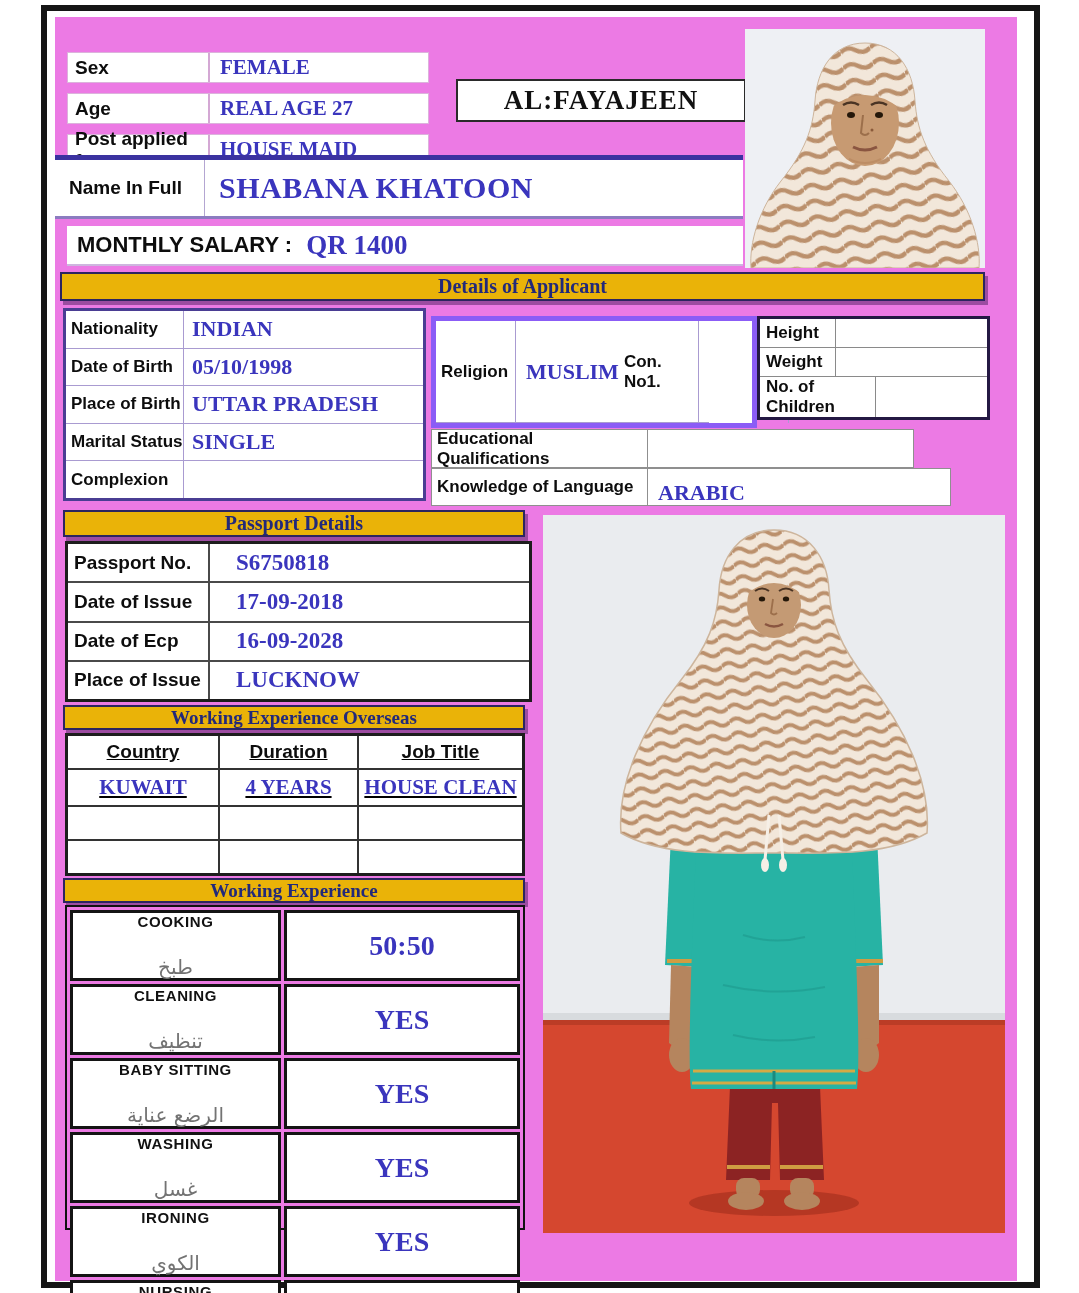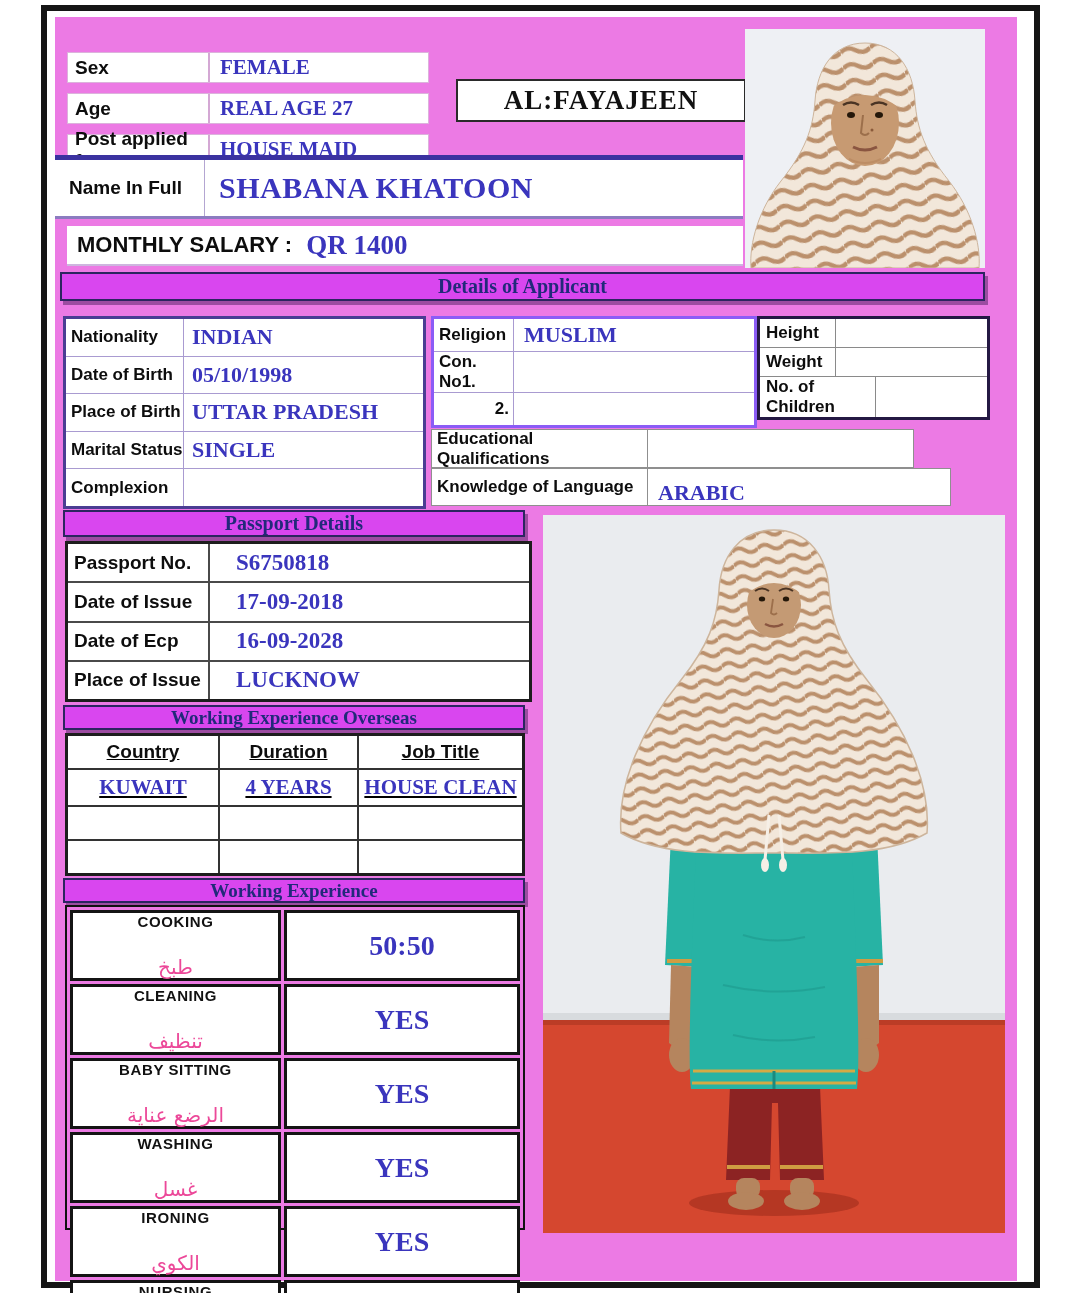--- a/index.html
+++ b/index.html
@@ -36,41 +36,41 @@
                    display:flex; align-items:center; }
   .name-row .val { flex:1; display:flex; align-items:center; padding-left:14px; font-size:30px; letter-spacing:0.5px; }
 
   
   .salary-row { left:67px; top:226px; width:676px; height:40px; background:#fff;
                 display:flex; align-items:center; border-bottom:2px solid #cdb6de; }
   .salary-row .lbl { padding-left:10px; font-size:22px; }
   .salary-row .val { padding-left:14px; font-size:27px; }
 
   
-  .banner { background:#d946ef; border:2px solid #2c2560; color:#22297a;
+  .banner { background:#eab308; border:2px solid #2c2560; color:#22297a;
             font-family:"Liberation Serif","DejaVu Serif",serif; font-weight:bold;
             display:flex; align-items:center; justify-content:center;
             box-shadow:3px 4px 0 rgba(60,20,80,0.45); }
   .b1 { left:60px; top:272px; width:925px; height:29px; font-size:20px; }
   .b2 { left:63px; top:510px; width:462px; height:27px; font-size:20px; }
   .b3 { left:63px; top:705px; width:462px; height:25px; font-size:19px; }
   .b4 { left:63px; top:878px; width:462px; height:25px; font-size:19px; }
 
   
-  .details-left { left:63px; top:316px; width:363px; height:193px; background:#fff;
+  .details-left { left:63px; top:308px; width:363px; height:193px; background:#fff;
                   border:3px solid #4a3d93; display:flex; flex-direction:column; }
   .dl-row { flex:1; display:flex; border-bottom:1px solid #a99bd1; }
   .dl-row:last-child { border-bottom:none; }
   .dl-row .lbl { width:118px; padding-left:5px; font-size:17px; border-right:1px solid #a99bd1;
                  display:flex; align-items:center; }
   .dl-row .val { flex:1; display:flex; align-items:center; padding-left:8px; font-size:22px; }
 
   
   .religion-tbl { left:431px; top:316px; width:326px; height:112px; background:#fff;
-                  border:3px solid #8b5cf6; display:flex; flex-direction:column; }
+                  border:5px solid #8b5cf6; display:flex; flex-direction:row; }
   .rg-row { flex:1; display:flex; border-bottom:1px solid #a99bd1; }
   .rg-row:last-child { border-bottom:none; }
   .rg-row .lbl { width:80px; padding-left:5px; font-size:17px; border-right:1px solid #a99bd1;
                  display:flex; align-items:center; }
   .rg-row.num .lbl { justify-content:flex-end; padding-right:4px; }
   .rg-row .val { flex:1; display:flex; align-items:center; padding-left:10px; font-size:22px; }
 
   
   .body-tbl { left:757px; top:316px; width:233px; height:104px; background:#fff;
               border:3px solid #241843; display:flex; flex-direction:column; }
@@ -112,21 +112,21 @@
   .ov-data { height:37px; } .ov-data .val { font-size:21px; }
   .ov-empty { flex:1; }
 
   
   .skills { left:65px; top:905px; width:460px; height:325px; border:2px solid #111;
             padding:3px; background:#ec7ae4; display:grid;
             grid-template-columns:211px 1fr; grid-template-rows:repeat(6,1fr); gap:3px; }
   .sk-cell { background:#fff; border:3px solid #141414; display:flex; flex-direction:column;
              align-items:center; justify-content:center; }
   .sk-en { font-size:15px; font-weight:bold; color:#111; letter-spacing:0.6px; }
-  .sk-ar { font-family:"DejaVu Sans",sans-serif; font-size:20px; color:#ec4899; line-height:1.1;margin-top:26px; }
+  .sk-ar { font-family:"DejaVu Sans",sans-serif; font-size:20px; color:#737373; line-height:1.1;margin-top:26px; }
   .sk-val { font-size:28px; }
 
   
   .headshot { left:745px; top:29px; width:240px; height:239px; }
   .fullbody { left:543px; top:515px; width:462px; height:718px; }
   .photo svg { display:block; }
 </style>
 </head>
 <body>
 

